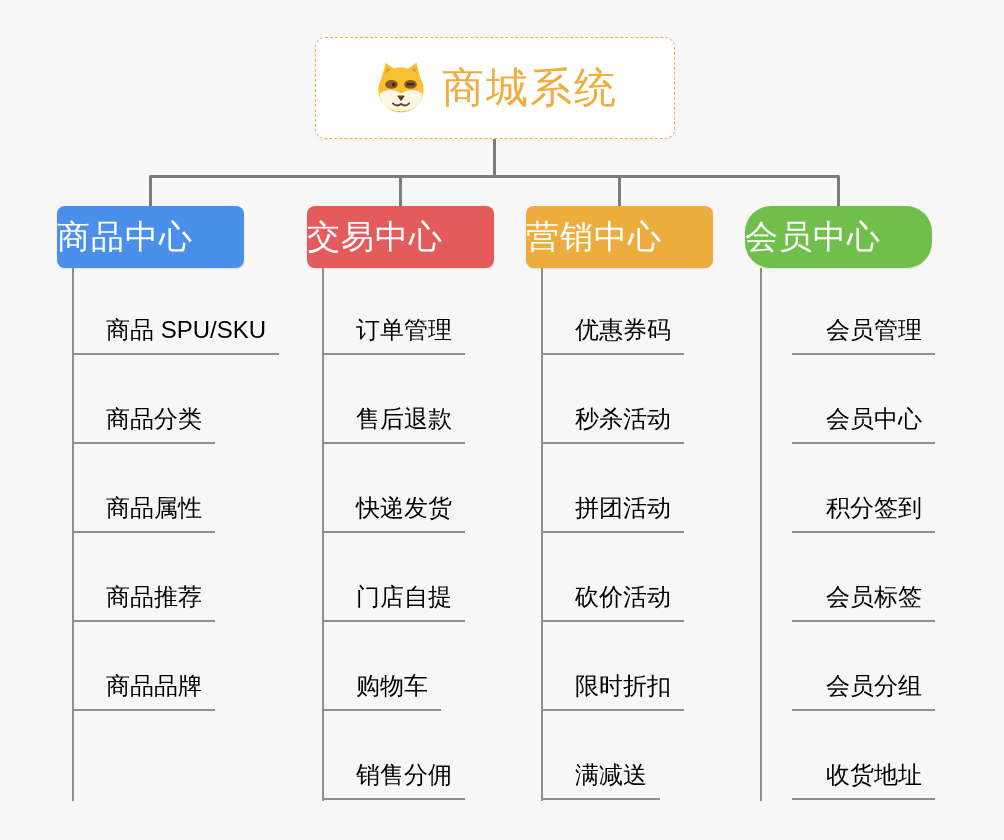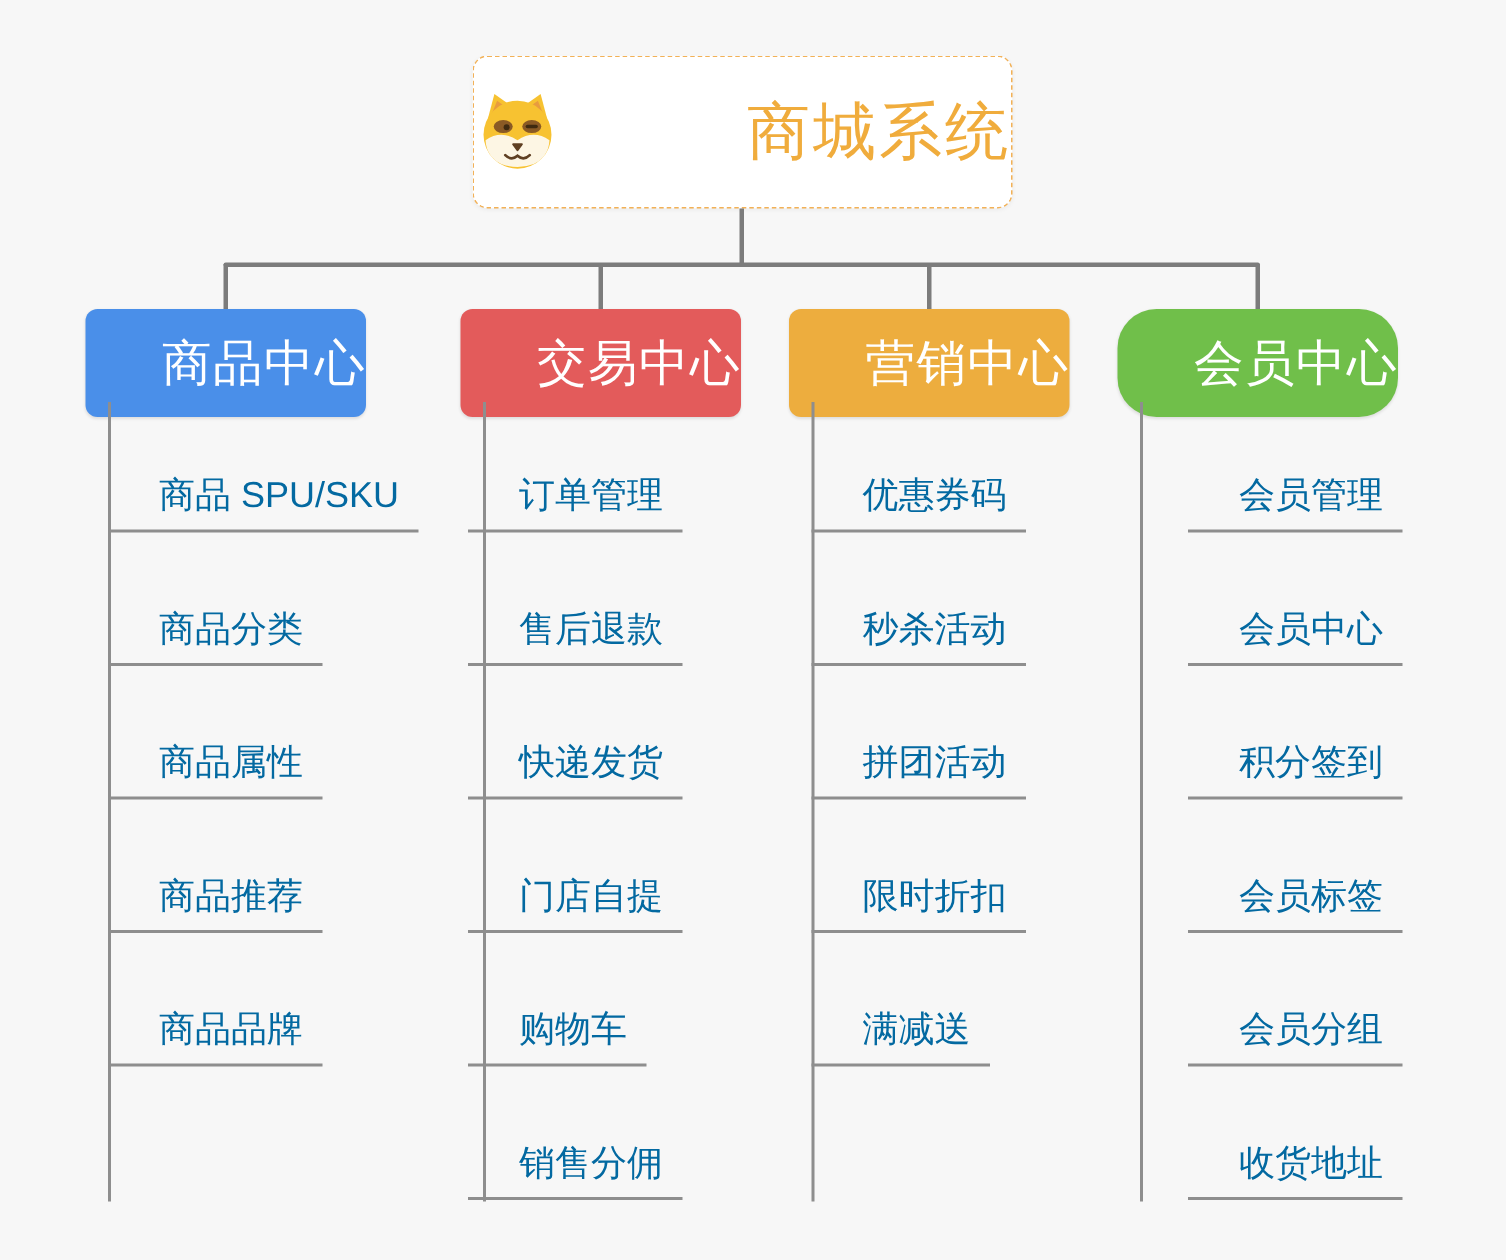--- a/index.html
+++ b/index.html
@@ -8,53 +8,53 @@
     background:#f7f7f7;
     font-family:"Liberation Sans","DejaVu Sans",sans-serif;
   }
   .canvas{position:absolute;inset:0;}
 
   
   .root-card{
     position:absolute;left:315px;top:37px;width:360px;height:102px;
     background:#ffffff;border:1px dashed #f2b157;border-radius:10px;
     box-shadow:0 1px 3px rgba(0,0,0,.05);
-    display:flex;align-items:center;justify-content:space-between;gap:12px;
+    display:flex;align-items:center;justify-content:center;gap:12px;
     box-sizing:border-box;
   }
   .root-title{
     font-size:42px;color:#f0ac3c;letter-spacing:2px;white-space:nowrap;
   }
 
   
   .line{position:absolute;background:#7c7c7c;}
   .stub{left:493px;top:139px;width:3px;height:38px;}
   .bus{left:149px;top:175px;width:691px;height:3px;border-radius:2px;}
   .drop{top:176px;width:3px;height:32px;}
 
   
   .branch-header{
-    position:absolute;top:206px;width:187px;height:72px;border-radius:8px;
-    display:flex;align-items:center;justify-content:flex-end;
+    position:absolute;top:206px;width:187px;height:62px;border-radius:8px;
+    display:flex;align-items:center;justify-content:flex-start;
     box-shadow:0 1px 2px rgba(0,0,0,.10);
     font-family:Liberation Serif, serif;
   }
   .branch-header span{
     color:#ffffff;font-size:33px;letter-spacing:1px;white-space:nowrap;
   }
 
   
   .spine{position:absolute;top:268px;width:2px;height:533px;background:#8e8e8e;}
   .leaves{
     position:absolute;top:266px;margin:0;padding:0;list-style:none;
   }
   .leaf-row{height:89px;display:flex;align-items:flex-end;}
   .leaf{
     display:inline-block;white-space:nowrap;
-    font-size:24px;color:#0369a1;
+    font-size:24px;color:#000000;
     padding:0 13px 7px 34px;
     border-bottom:2px solid #8e8e8e;
   }
 </style>
 </head>
 <body>
 
 <div class="canvas">
 
   <div class="root-card">
@@ -108,21 +108,21 @@
   </li>
 </ul>
   </div>
 
   <div>
     <div class="line drop" style="left: 399px;"></div>
     <div class="branch-header" style="left: 307px; background: rgb(227, 91, 91);">
       <span>交易中心</span>
     </div>
     <div class="spine" style="left: 322px;"></div>
-    <ul class="leaves" style="left: 312px;">
+    <ul class="leaves" style="left: 322px;">
   <li class="leaf-row">
     <span class="leaf">订单管理</span>
   </li>
 
   <li class="leaf-row">
     <span class="leaf">售后退款</span>
   </li>
 
   <li class="leaf-row">
     <span class="leaf">快递发货</span>
@@ -154,20 +154,23 @@
   </li>
 
   <li class="leaf-row">
     <span class="leaf">秒杀活动</span>
   </li>
 
   <li class="leaf-row">
     <span class="leaf">拼团活动</span>
   </li>
 
+  <li class="leaf-row">
+    <span class="leaf">砍价活动</span>
+  </li>
 
   <li class="leaf-row">
     <span class="leaf">限时折扣</span>
   </li>
 
   <li class="leaf-row">
     <span class="leaf">满减送</span>
   </li>
 </ul>
   </div>

